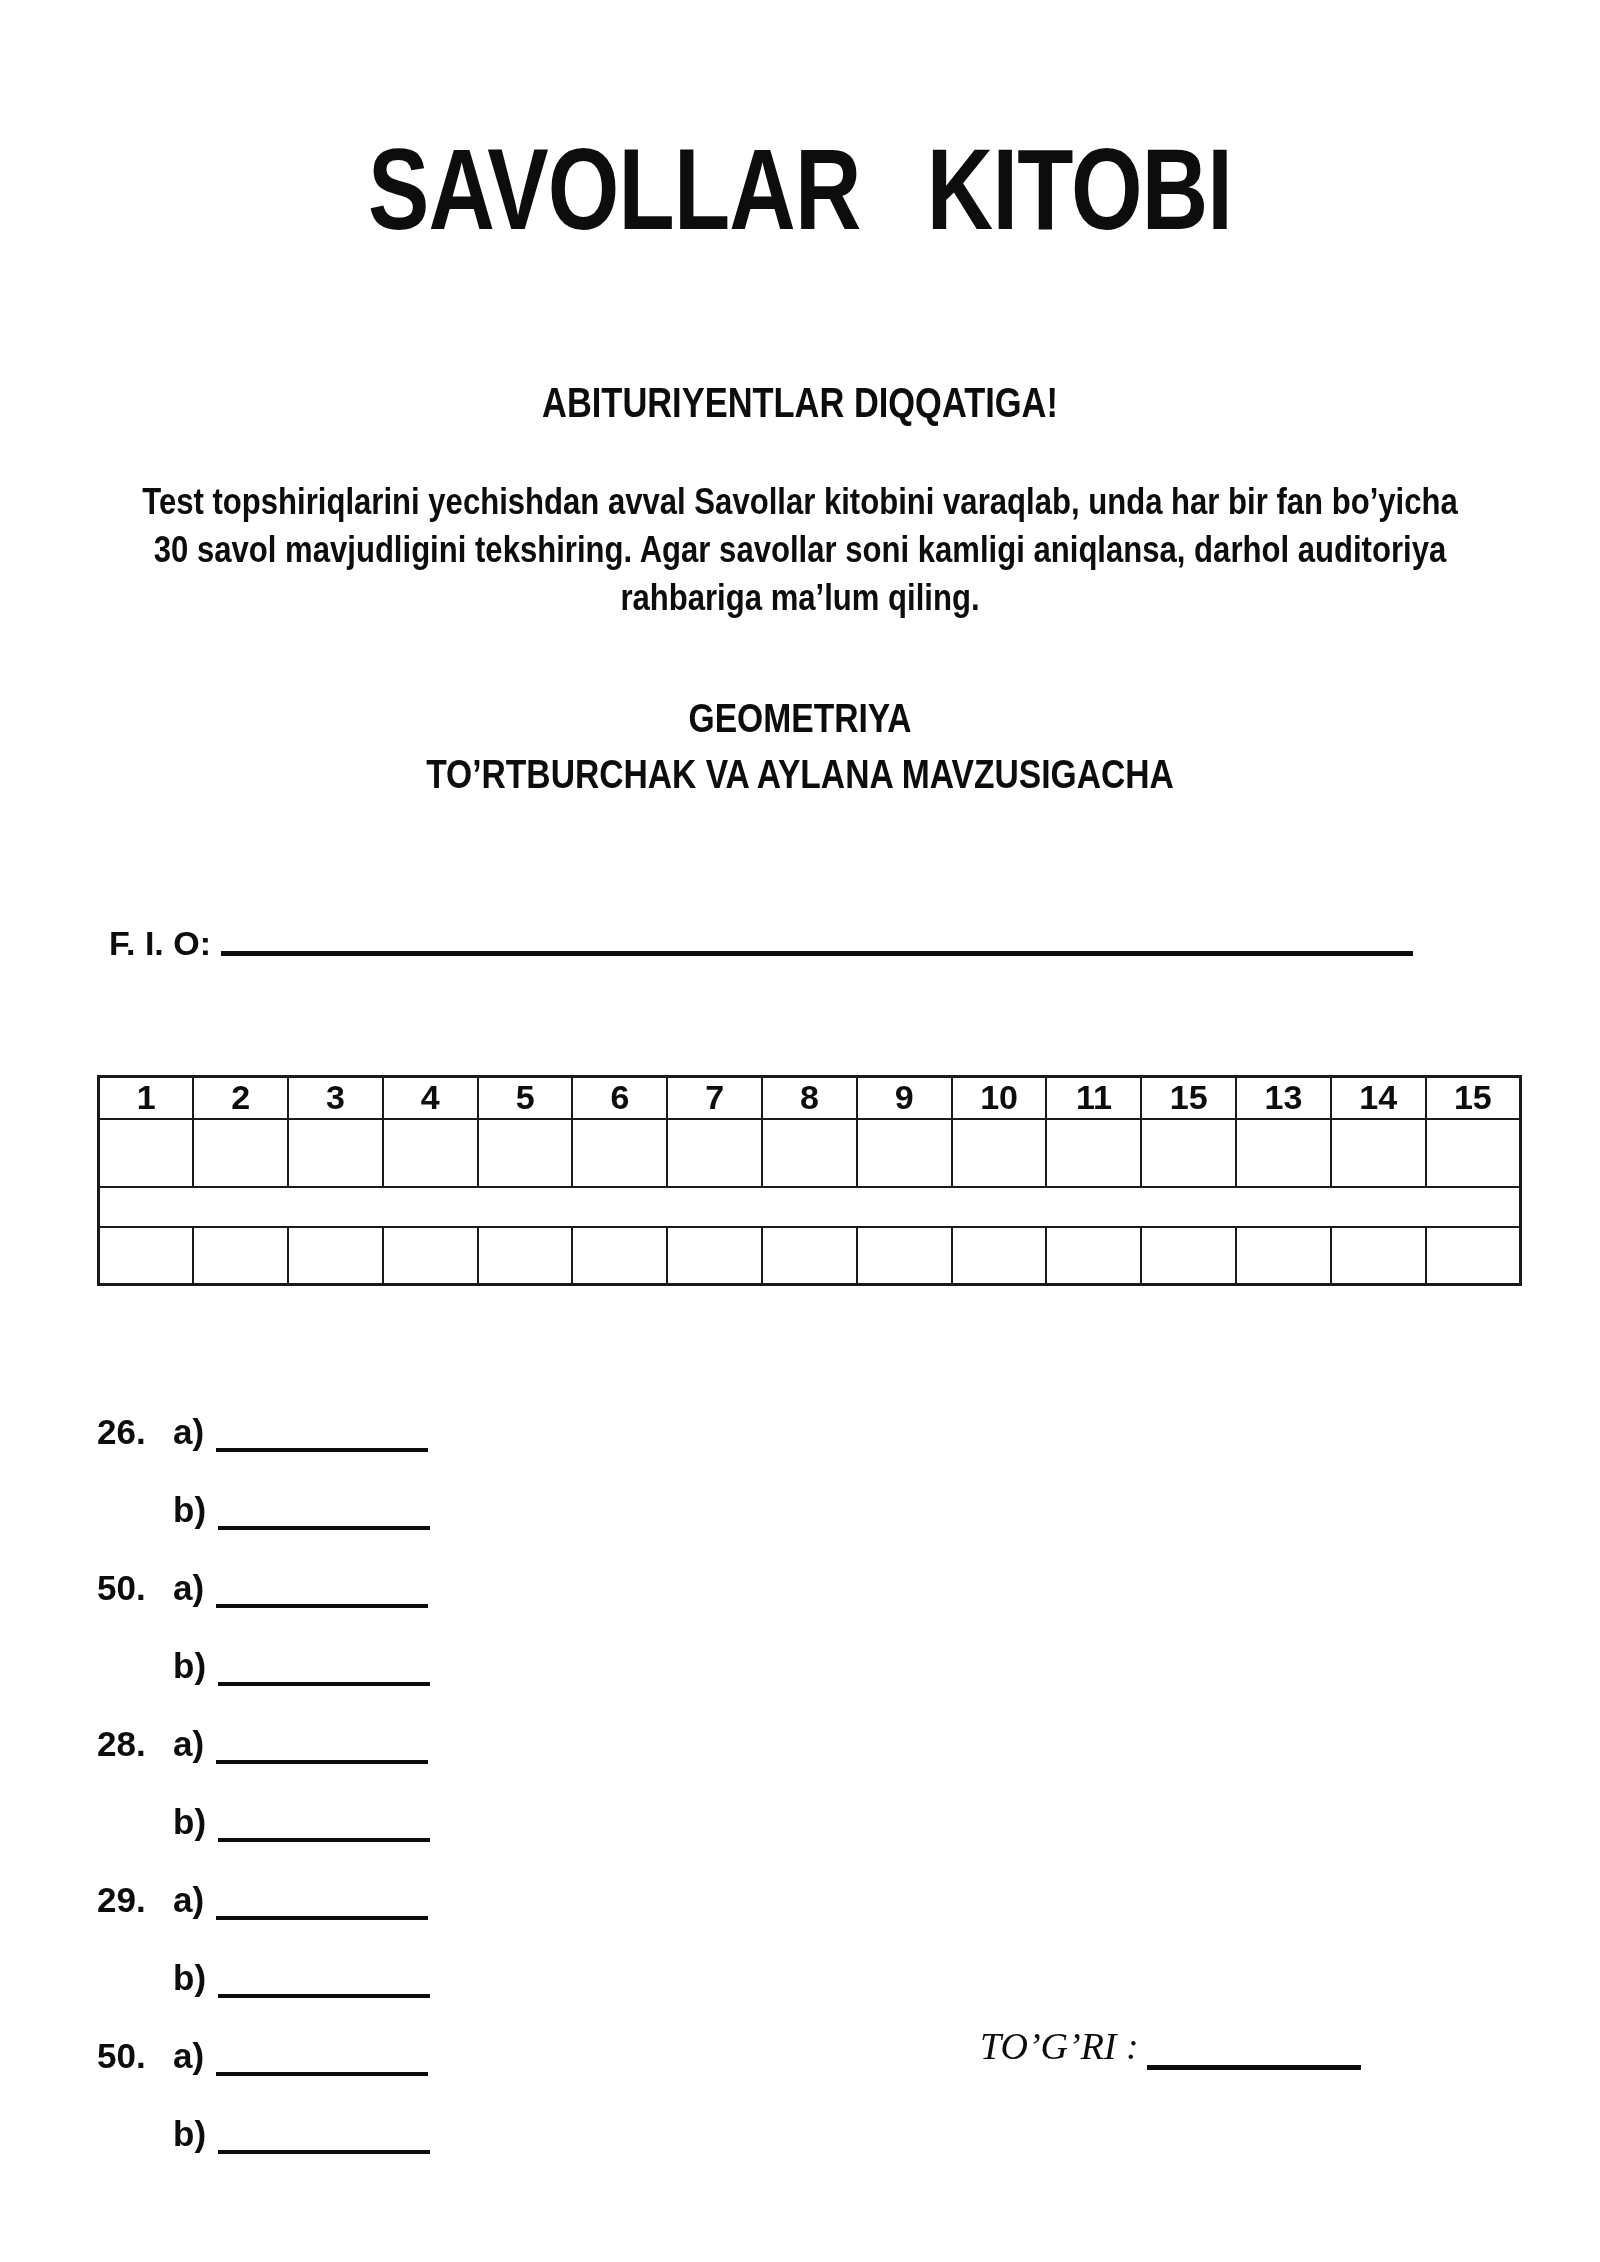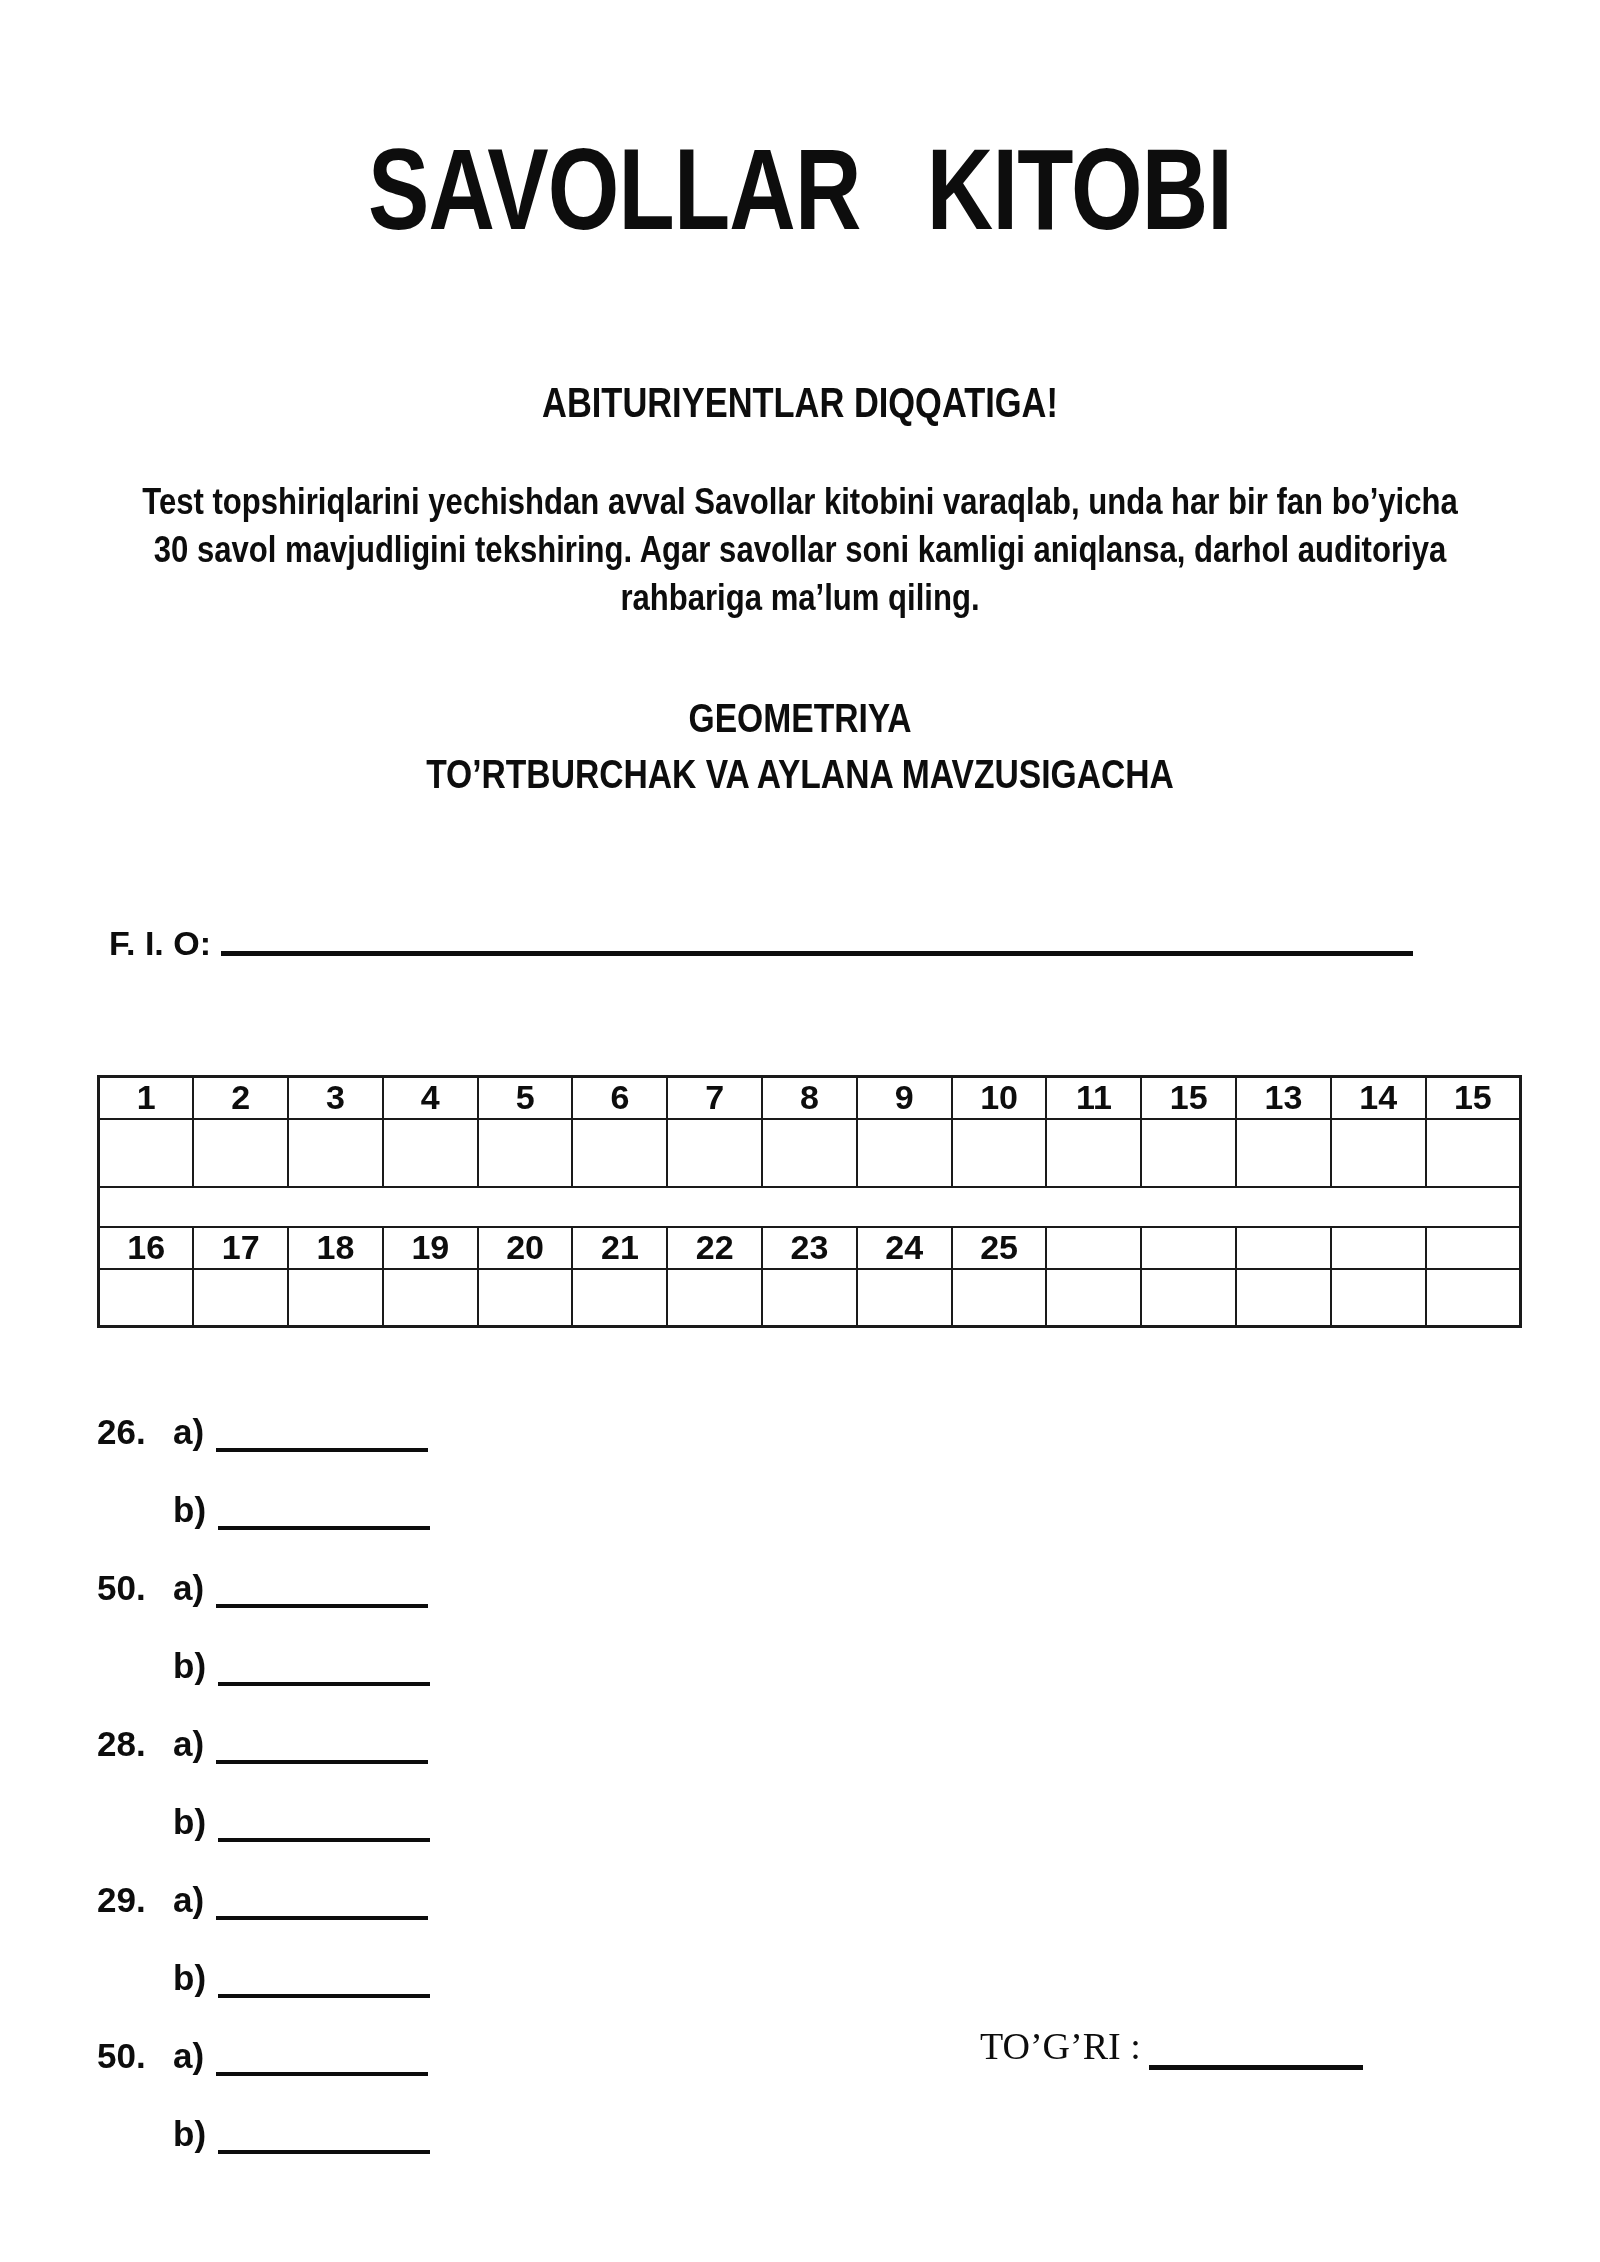--- a/index.html
+++ b/index.html
@@ -110,20 +110,21 @@
     width: 212px;
     height: 48px;
     border-bottom: 4px solid #0d0d0d;
   }
 
   .togri-row {
     position: absolute;
     top: 2012px; left: 980px;
     display: flex;
     align-items: flex-start;
+    font-style: italic;
   }
   .togri-label {
     font-family: "Liberation Serif", serif;
     font-size: 38px;
     font-weight: 400;
     line-height: 44px;
     white-space: nowrap;
   }
   .togri-blank {
     width: 214px;
@@ -187,37 +188,20 @@
       <td></td>
       <td></td>
       <td></td>
       <td></td>
       <td></td>
       <td></td>
     </tr>
     <tr class="spacer-row">
       <td colspan="15"></td>
     </tr>
-    <tr class="hdr-row">
-      <td>16</td>
-      <td>17</td>
-      <td>18</td>
-      <td>19</td>
-      <td>20</td>
-      <td>21</td>
-      <td>22</td>
-      <td>23</td>
-      <td>24</td>
-      <td>25</td>
-      <td></td>
-      <td></td>
-      <td></td>
-      <td></td>
-      <td></td>
-    </tr>
     <tr class="ans-row-2">
       <td></td>
       <td></td>
       <td></td>
       <td></td>
       <td></td>
       <td></td>
       <td></td>
       <td></td>
       <td></td>

